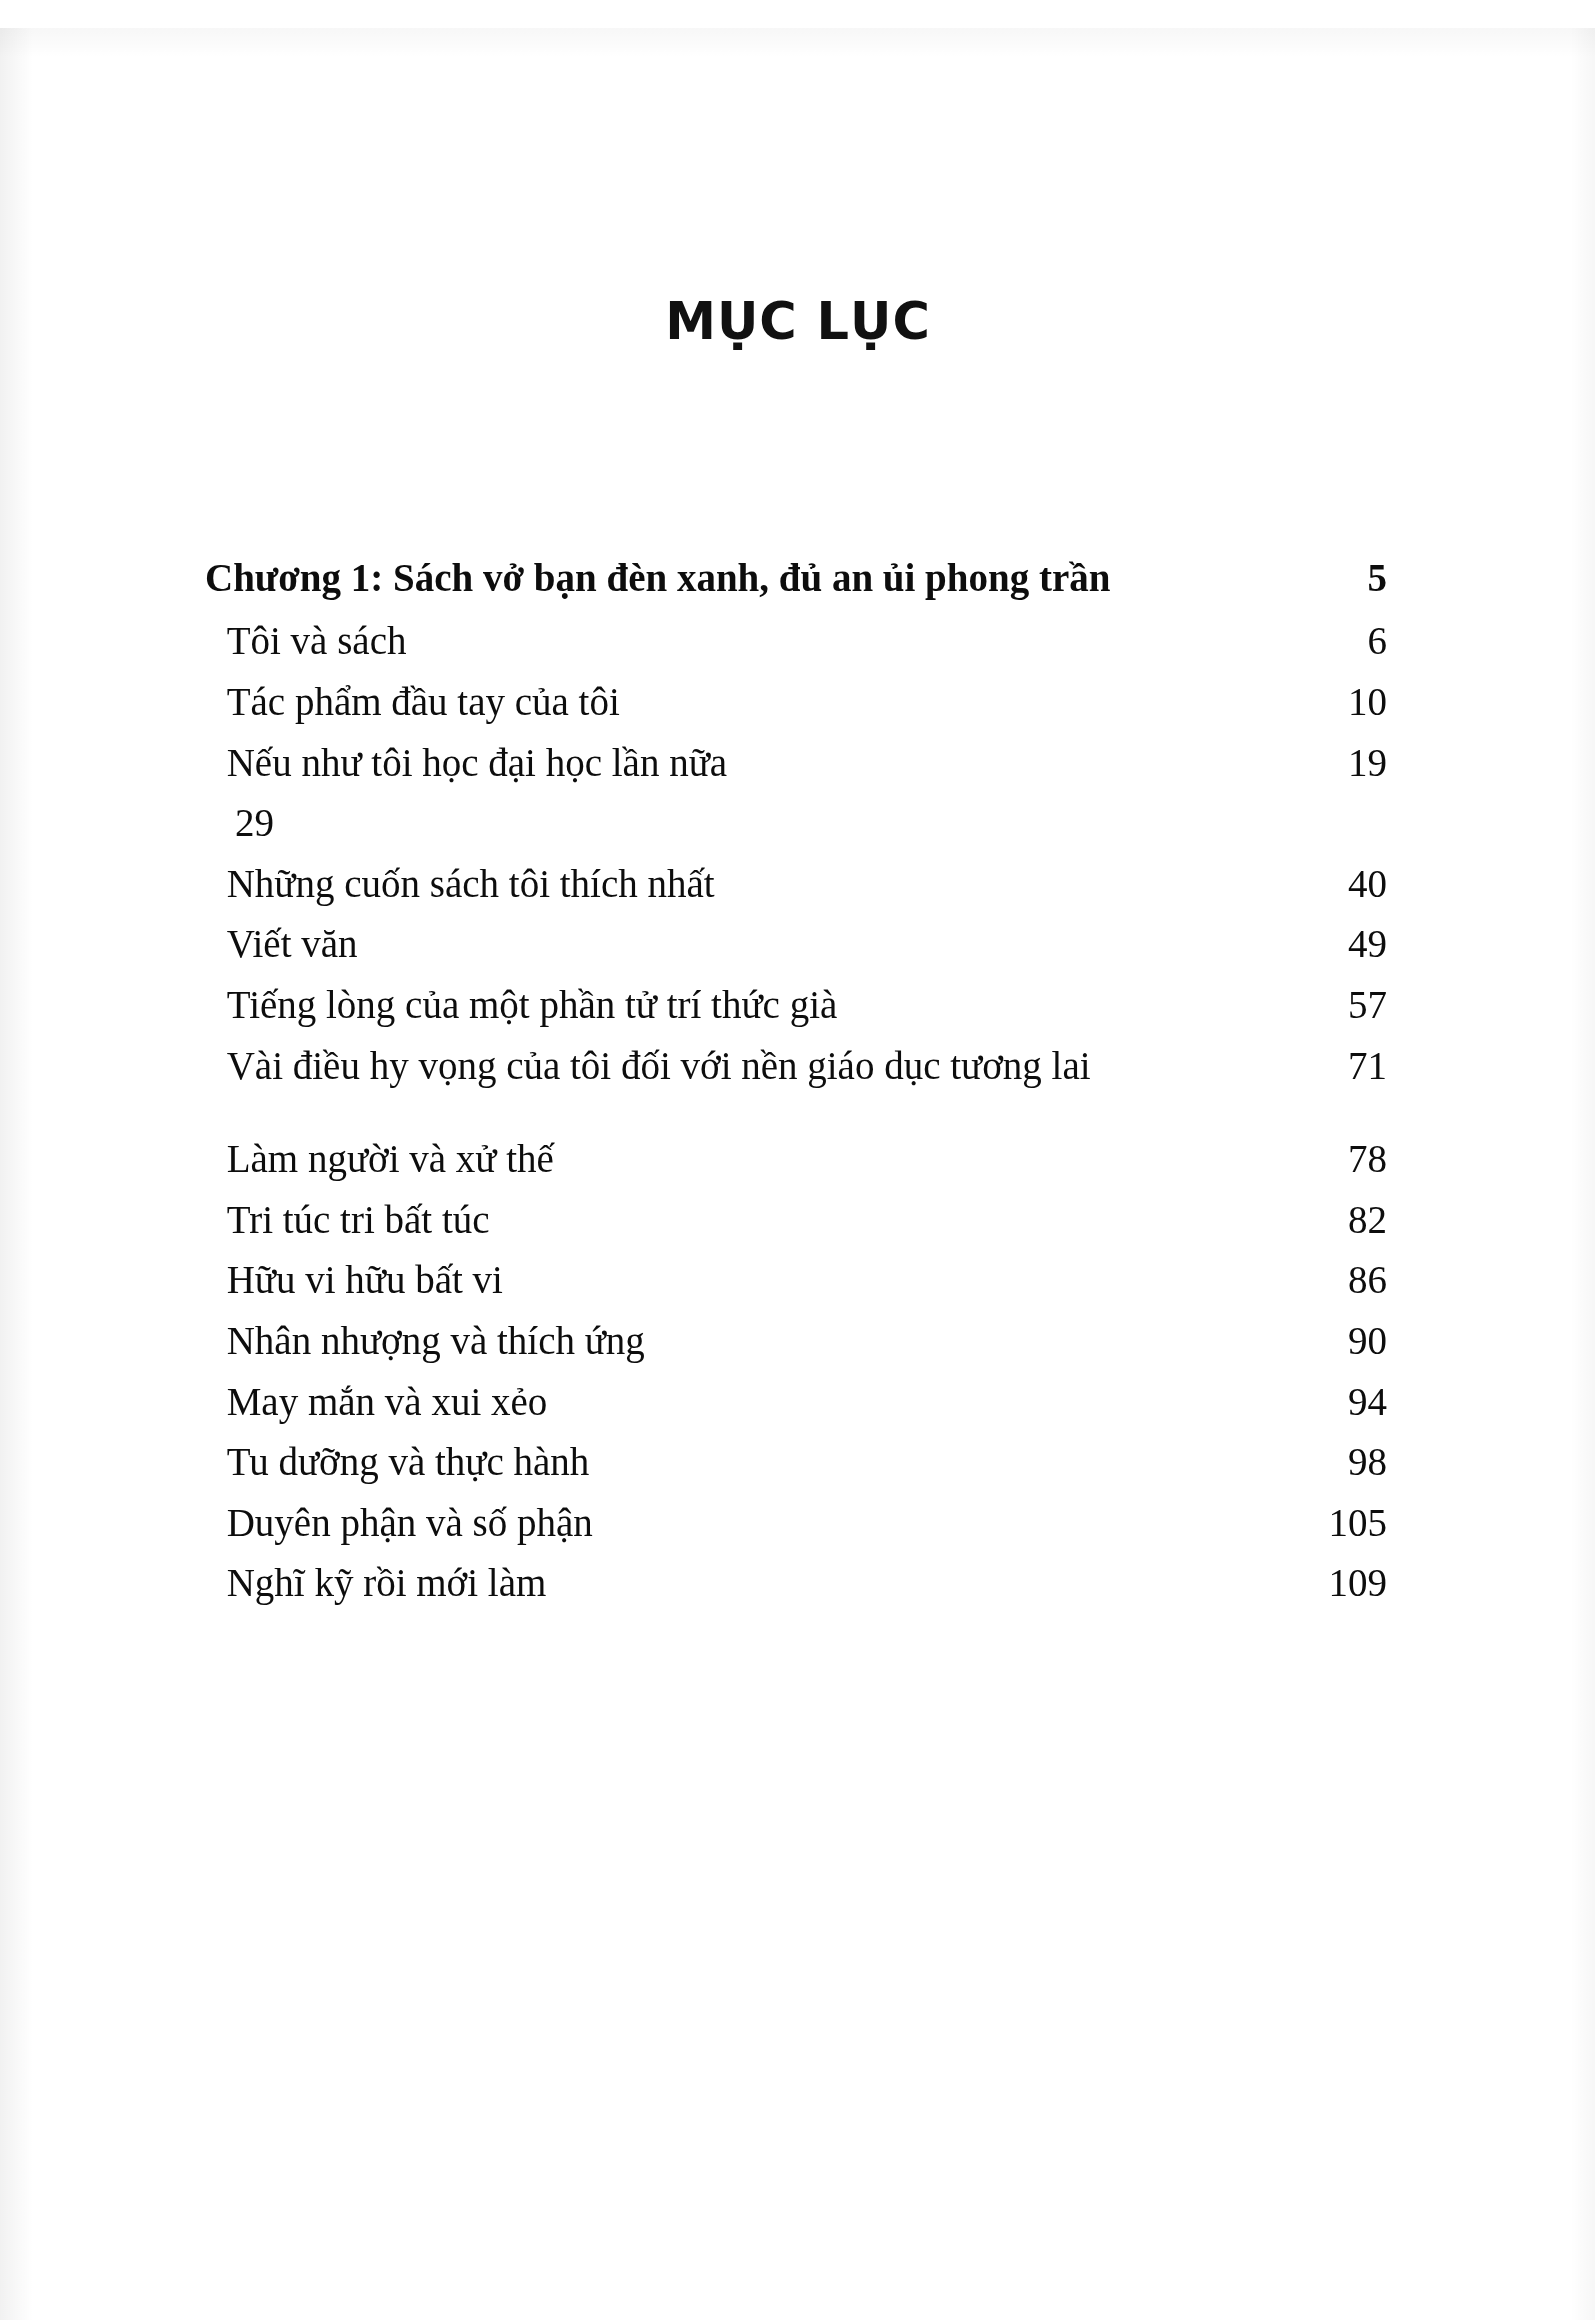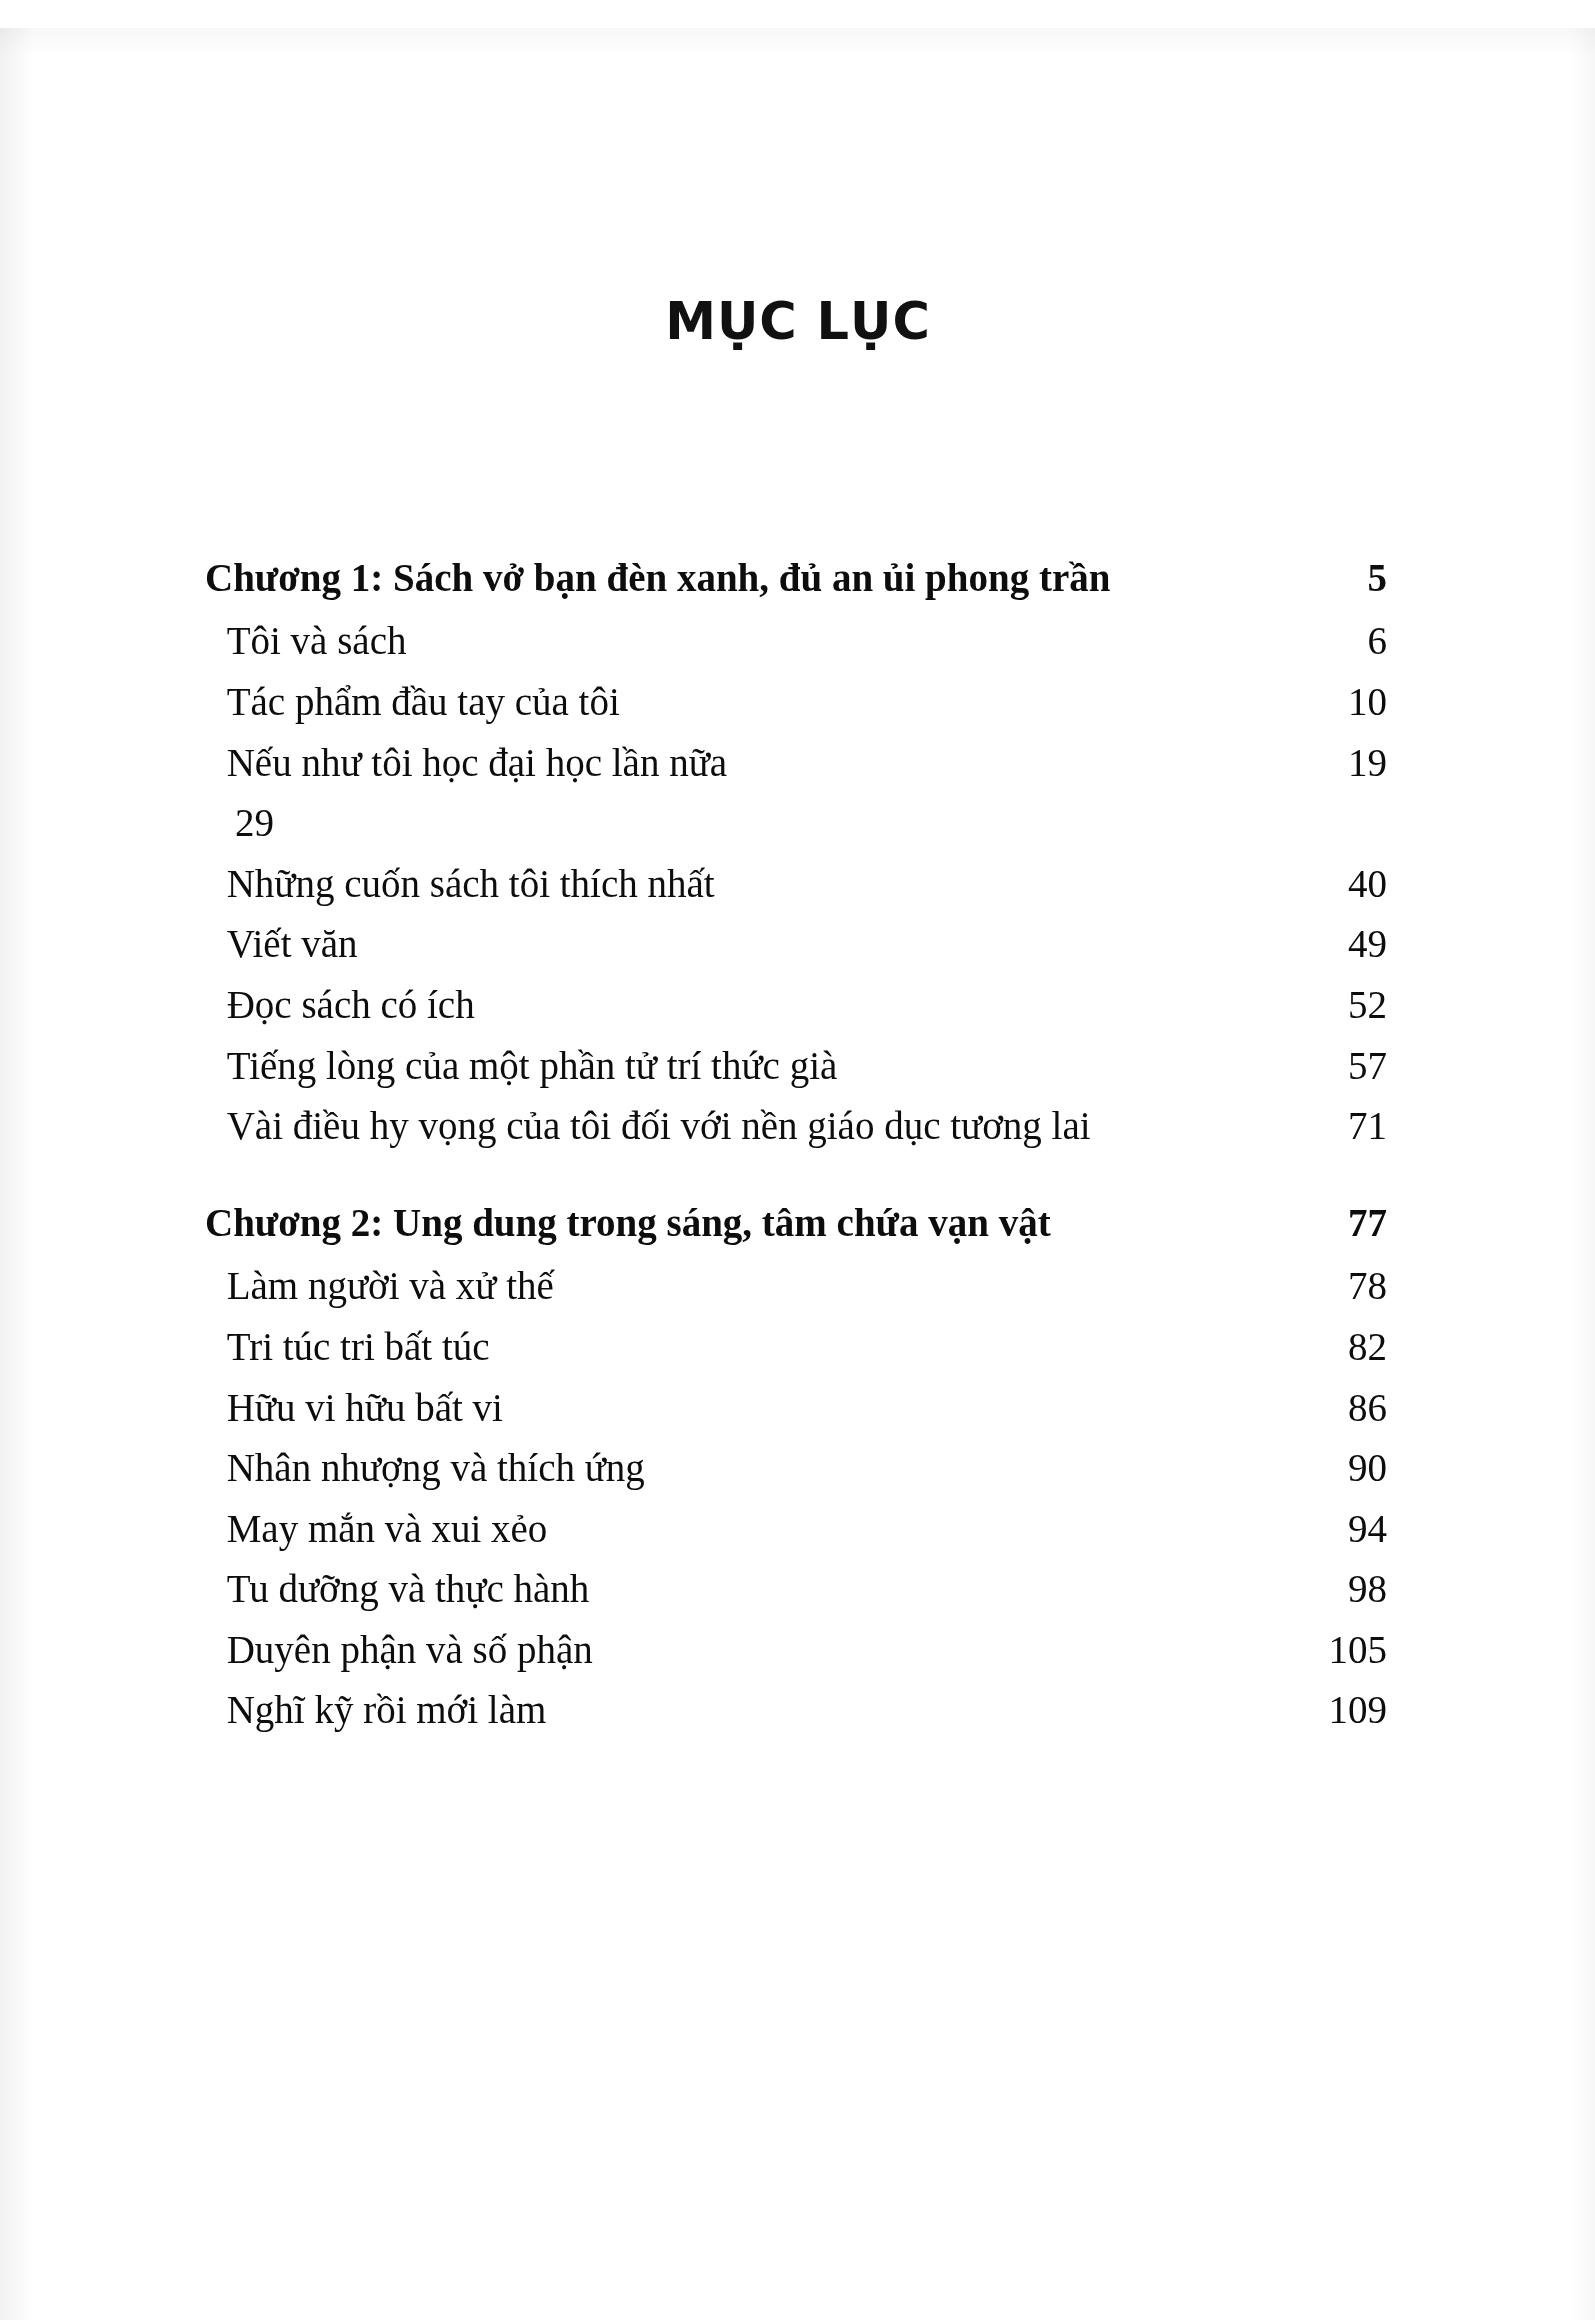--- a/index.html
+++ b/index.html
@@ -126,40 +126,32 @@
         </div>
         <div class="toc-row entry">
           <span class="label">Những cuốn sách tôi thích nhất</span>
           <span class="page-num">40</span>
         </div>
         <div class="toc-row entry">
           <span class="label">Viết văn</span>
           <span class="page-num">49</span>
         </div>
         <div class="toc-row entry">
-          <span class="label">Đọc sách có ích</span>
-          <span class="page-num">52</span>
-        </div>
-        <div class="toc-row entry">
           <span class="label">Tiếng lòng của một phần tử trí thức già</span>
           <span class="page-num">57</span>
         </div>
         <div class="toc-row entry">
           <span class="label">Vài điều hy vọng của tôi đối với nền giáo dục tương lai</span>
           <span class="page-num">71</span>
         </div>
       </div>
 
       <div class="gap"></div>
 
       <div class="toc-section">
-        <div class="toc-row chapter">
-          <span class="label">Chương 2: Ung dung trong sáng, tâm chứa vạn vật</span>
-          <span class="page-num">77</span>
-        </div>
 
         <div class="toc-row entry">
           <span class="label">Làm người và xử thế</span>
           <span class="page-num">78</span>
         </div>
         <div class="toc-row entry">
           <span class="label">Tri túc tri bất túc</span>
           <span class="page-num">82</span>
         </div>
         <div class="toc-row entry">

